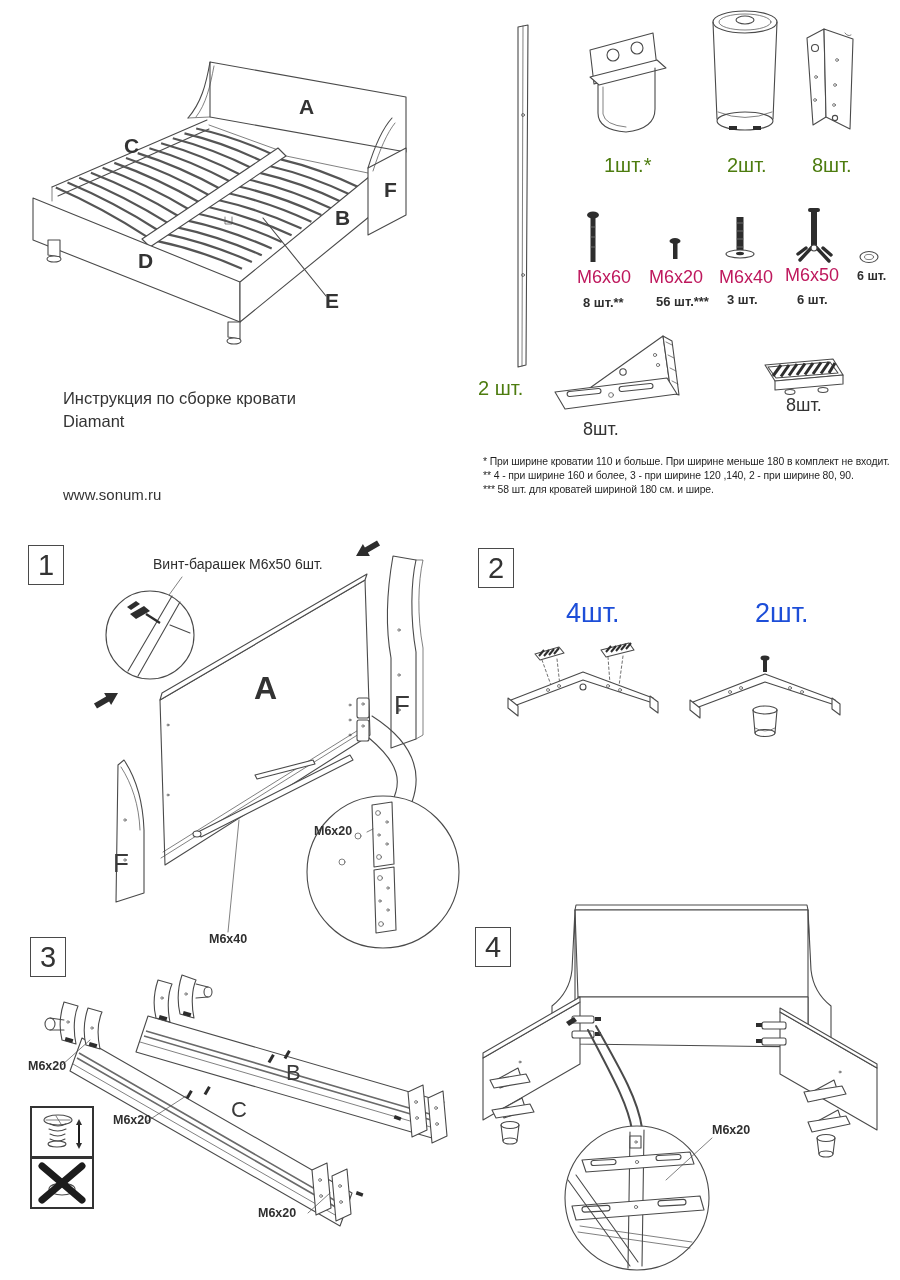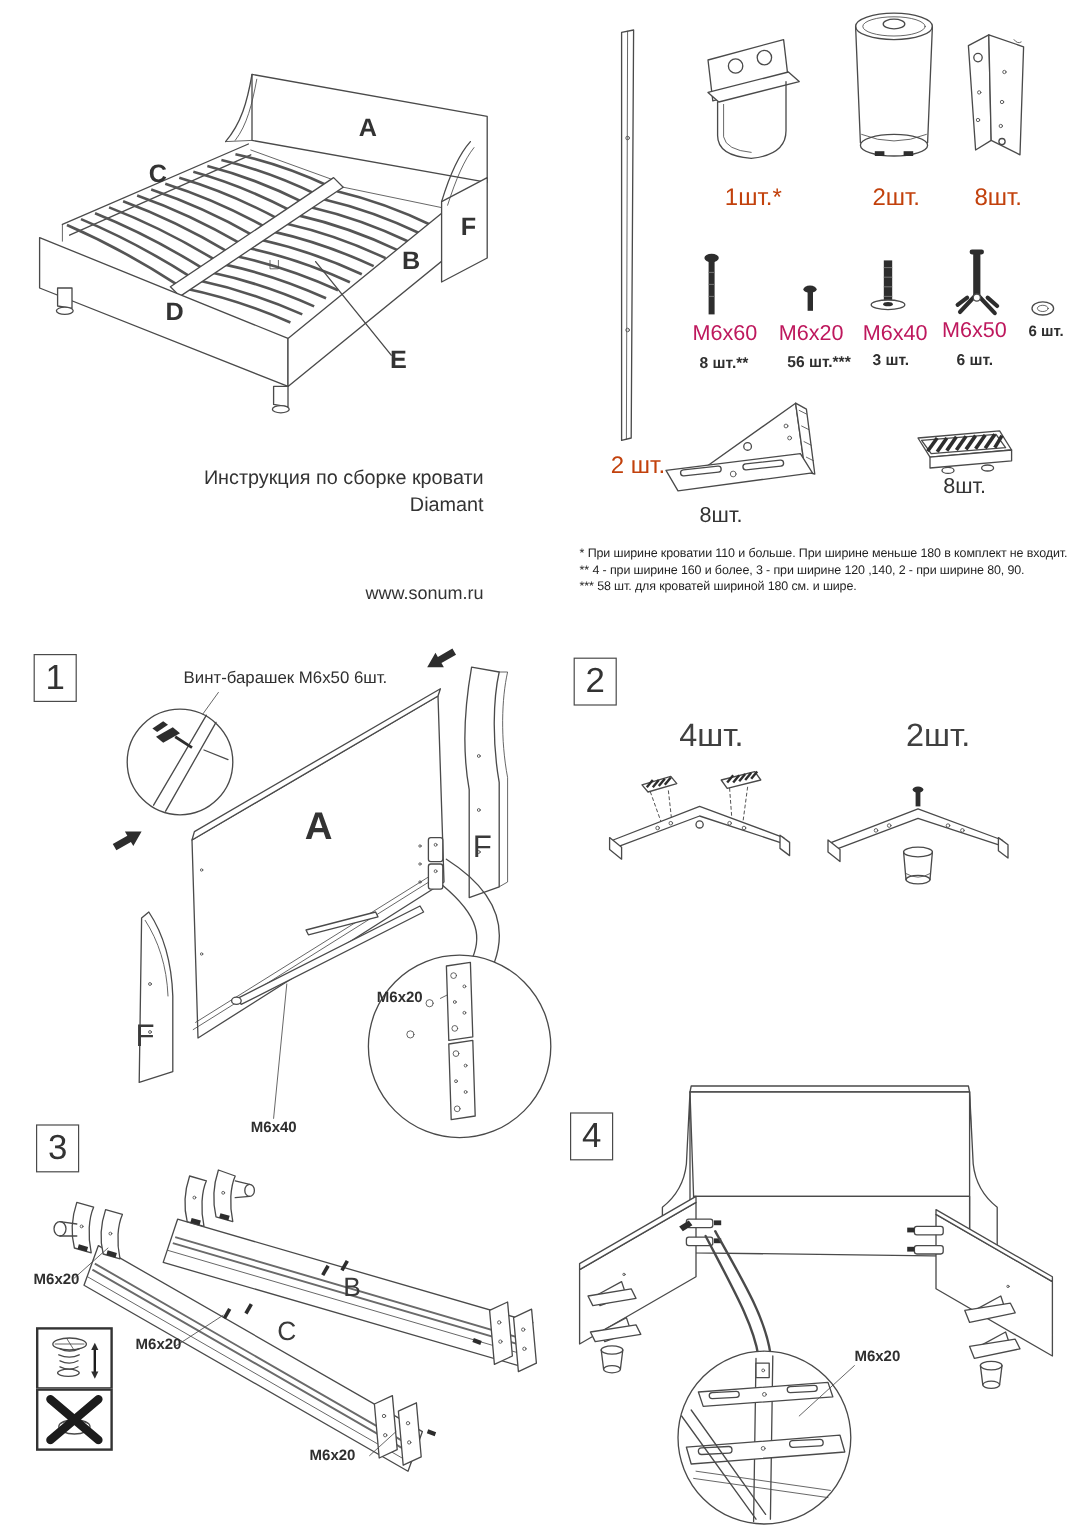--- a/index.html
+++ b/index.html
@@ -16,32 +16,32 @@
   .slat{fill:none;stroke:#555;stroke-width:2.2}
   .dash{stroke-dasharray:2.5,2.5;stroke-width:0.8}
   .stripe{fill:none;stroke:#6a6a6a;stroke-width:1.6}
   
   .lbl{position:absolute;white-space:nowrap;color:#333;line-height:1}
   .big{font-size:21px;font-weight:700}
   .stepA{font-size:32px;font-weight:600}
   .fl{font-size:26px;font-weight:500;color:#3a3a3a}
   .bc{font-size:22px;font-weight:500;color:#3a3a3a}
   .sm{font-size:12.5px;font-weight:700;color:#2f2f2f}
-  .qty{font-size:20px;color:#c2410c}
+  .qty{font-size:20px;color:#4d7c0f}
   .qty2{font-size:18px;color:#333}
   .bolt{font-size:18px;color:#be185d}
   .bqty{font-size:13px;font-weight:600;color:#2f2f2f}
   .bqty2{font-size:12.5px;font-weight:600;color:#2f2f2f}
   .note{font-size:14px;color:#2f2f2f}
   .fn{position:absolute;left:483px;width:414px;font-size:10.4px;color:#1f1f1f;letter-spacing:-0.1px;white-space:nowrap}
-  .title{position:absolute;left:63px;width:340px;text-align:right;font-size:16.5px;color:#333}
-  .site{position:absolute;left:63px;width:340px;text-align:right;font-size:15px;color:#333}
+  .title{position:absolute;left:63px;width:340px;text-align:left;font-size:16.5px;color:#333}
+  .site{position:absolute;left:63px;width:340px;text-align:left;font-size:15px;color:#333}
   .numbox{position:absolute;width:34px;height:38px;border:1.5px solid #4a4a4a;background:#fff;
           display:flex;align-items:center;justify-content:center;font-size:29px;color:#333}
-  .s2qty{font-size:27px;color:#404040}
+  .s2qty{font-size:27px;color:#1d4ed8}
   .warnbox{position:absolute;width:60px;height:48px;border:2px solid #333;background:#fff;
            display:flex;align-items:center;justify-content:center}
 </style>
 </head>
 <body>
 
 <div class="page">
 
   <svg class="abs" style="left:25px;top:25px" width="430" height="320" viewBox="0 0 430 320">
 
@@ -211,21 +211,21 @@
           <path d="M328,369 L336,357.5"></path>
         <path d="M336,368.5 L344,357"></path>
           <path d="M344,368 L350,358"></path>
       </g>
       <polygon class="dw" points="290,376 358,370 358,379 290,385"></polygon>
       <ellipse class="dw" cx="305" cy="387" rx="5" ry="2.5"></ellipse>
       <ellipse class="dw" cx="338" cy="385" rx="5" ry="2.5"></ellipse>
     </g>
   </svg>
 
-  <div class="lbl qty" style="left:509px;top:378px">2 шт.</div>
+  <div class="lbl qty" style="left:478px;top:378px">2 шт.</div>
   <div class="lbl qty" style="left:604px;top:155px">1шт.*</div>
   <div class="lbl qty" style="left:727px;top:155px">2шт.</div>
   <div class="lbl qty" style="left:812px;top:155px">8шт.</div>
   <div class="lbl bolt" style="left:577px;top:268px">M6x60</div>
   <div class="lbl bqty" style="left:583px;top:296px">8 шт.**</div>
   <div class="lbl bolt" style="left:649px;top:268px">M6x20</div>
   <div class="lbl bqty" style="left:656px;top:295px">56 шт.***</div>
   <div class="lbl bolt" style="left:719px;top:268px">M6x40</div>
   <div class="lbl bqty" style="left:727px;top:293px">3 шт.</div>
   <div class="lbl bolt" style="left:785px;top:266px">M6x50</div>

